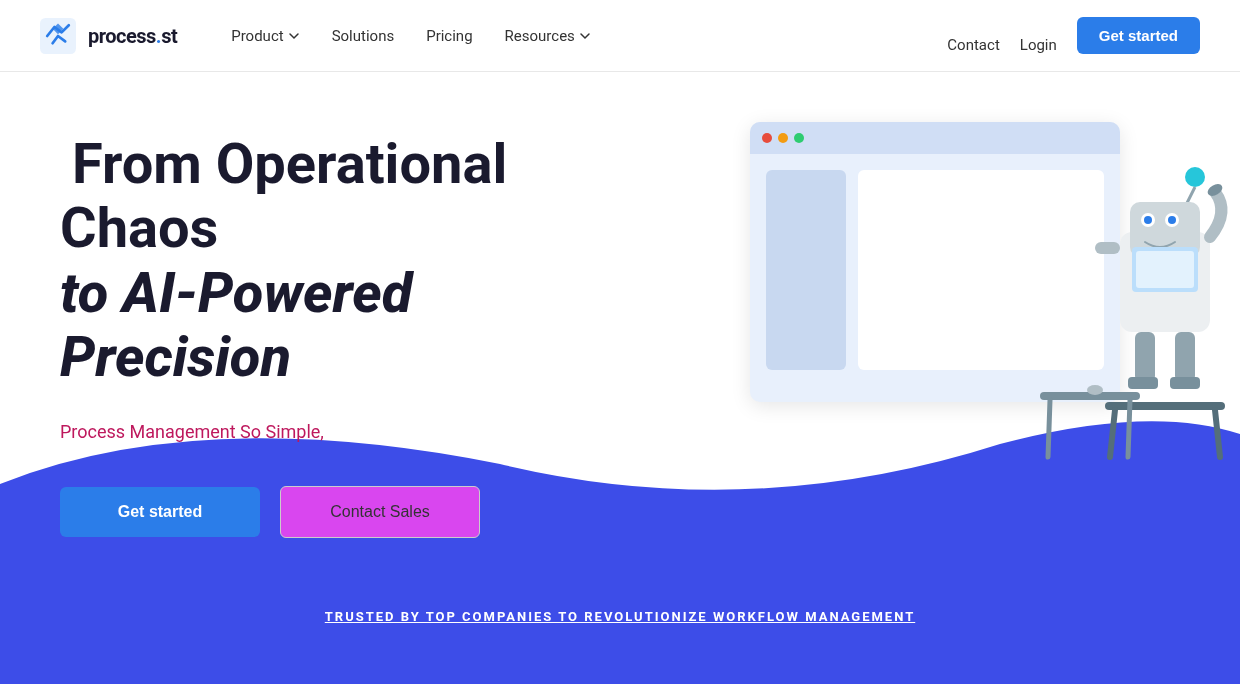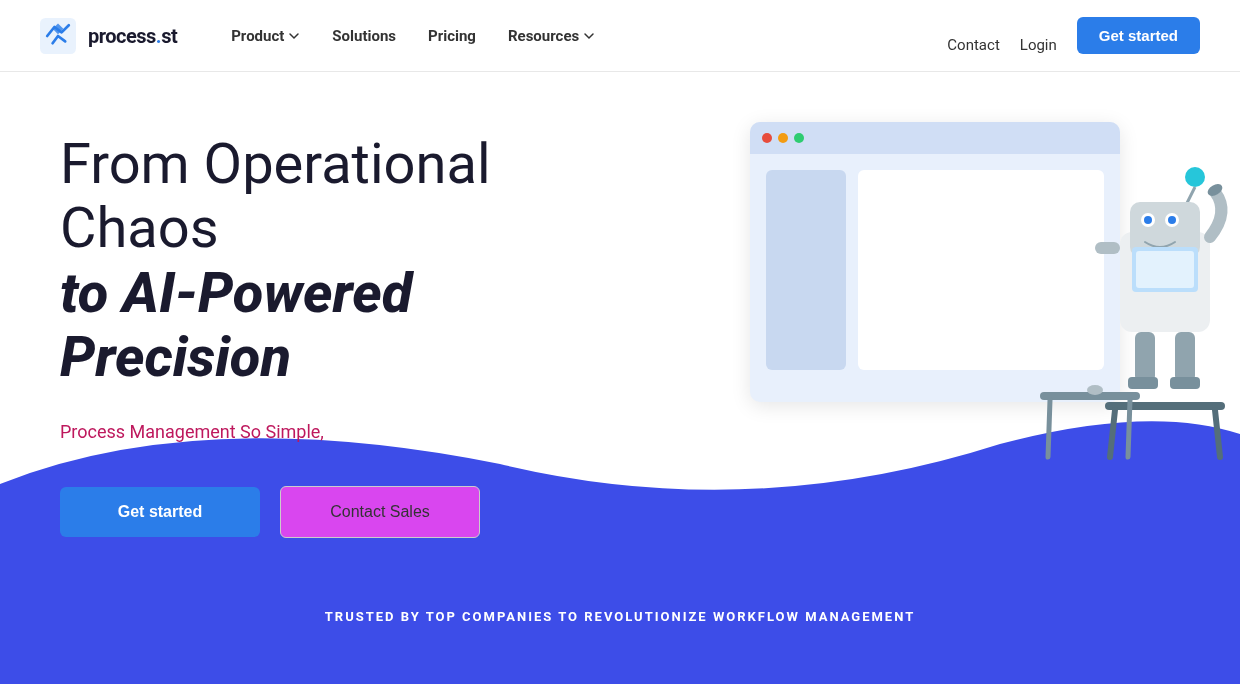--- a/index.html
+++ b/index.html
@@ -43,21 +43,20 @@
     .nav-item {
       display: flex;
       align-items: center;
       gap: 4px;
       padding: 8px 14px;
       font-size: 15px;
       color: #333;
       cursor: pointer;
       border-radius: 4px;
       text-decoration: none;
-      font-weight: bold;
     }
     .chevron-down {
       width: 12px;
       height: 12px;
       display: inline-block;
     }
     .nav-right {
       display: flex;
       align-items: flex-end;
       gap: 20px;
@@ -94,21 +93,21 @@
       max-width: 680px;
     }
 
     .hero-title {
       font-size: 56px;
       line-height: 1.15;
       color: #1a1a2e;
       margin-bottom: 28px;
     }
     .hero-title .bold { font-weight: 800; font-style: italic; }
-    .hero-title .normal { font-weight: 400; }
+    .hero-title .normal { font-weight: 700; margin-left: 12px; }
 
     .hero-subtitle {
       font-size: 18px;
       color: #be185d;
       line-height: 1.6;
       margin-bottom: 40px;
     }
 
     .hero-buttons {
       display: flex;
@@ -219,20 +218,21 @@
       align-items: center;
       justify-content: center;
       z-index: 4;
     }
     .trusted-label {
       color: #fff;
       font-size: 13px;
       font-weight: 700;
       letter-spacing: 2px;
       text-transform: uppercase;
+      text-decoration: underline;
     }
 
     
     .wave-shape {
       position: absolute;
       bottom: 100px;
       left: 0;
       width: 100%;
       z-index: 1;
     }

